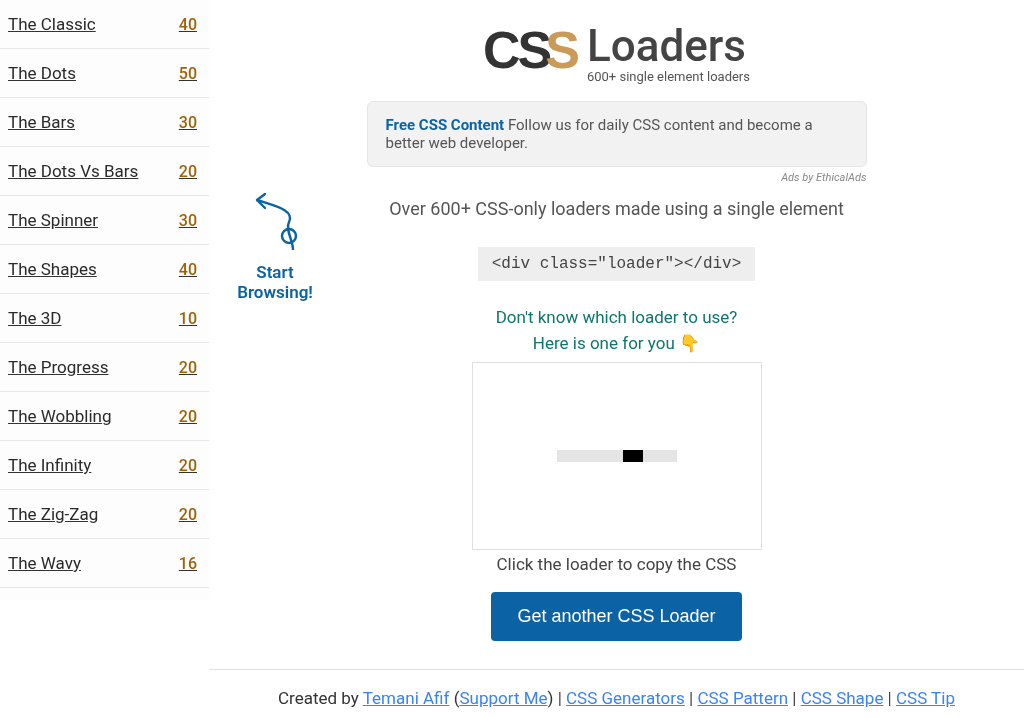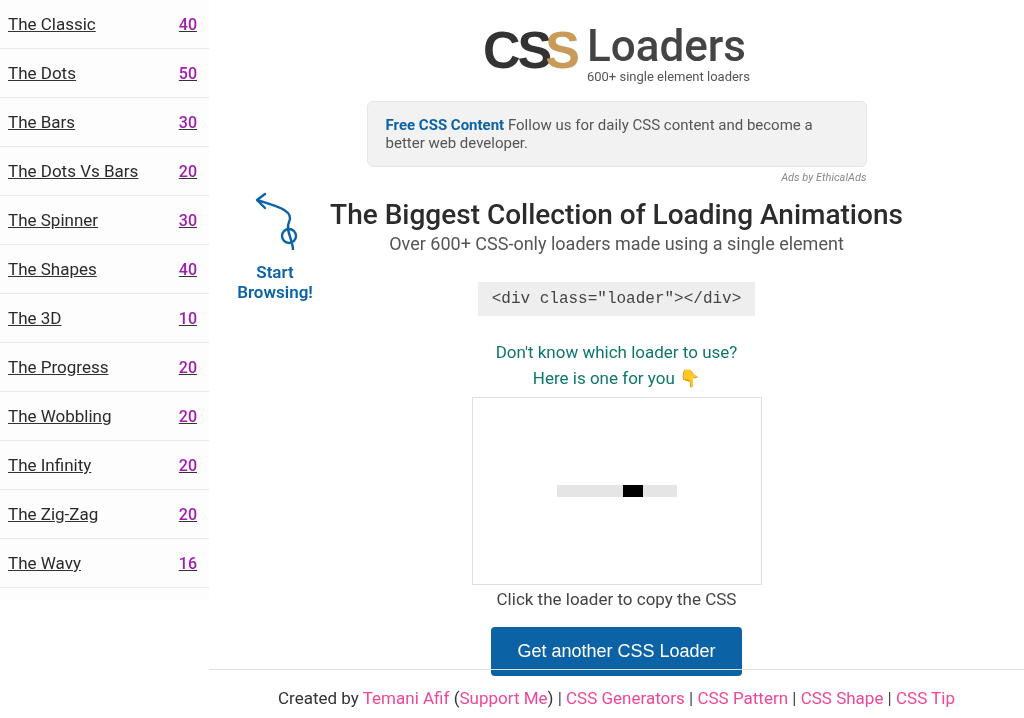--- a/index.html
+++ b/index.html
@@ -31,21 +31,21 @@
     justify-content: space-between;
     align-items: center;
     padding: 14px 12px 14px 8px;
     border-bottom: 1px solid #e7e7e7;
     font-size: 17px;
     color: #2a2a2a;
     cursor: pointer;
   }
   .sidebar-item .count {
     font-size: 16px;
-    color: #a21caf;
+    color: #a16207;
     font-weight: 500;
   }
   .main {
     position: absolute;
     left: 209px;
     top: 0;
     right: 0;
     padding: 20px 80px 0 80px;
     text-align: center;
   }
@@ -168,21 +168,21 @@
     position:absolute;
     left:209px;
     right:0;
     bottom:10px;
     text-align:center;
     font-size:17px;
     color:#333;
     border-top:1px solid #e0e0e0;
     padding-top:18px;
   }
-  .footer a { color:#ec4899; }
+  .footer a { color:#3b82f6; text-decoration:underline; }
   .sep { color:#444; }
 </style>
 </head>
 <body>
 
 <div class="sidebar" id="sidebar">
     <div class="sidebar-item">
       <span>The Classic</span>
       <span class="count">40</span>
     </div>
@@ -248,21 +248,20 @@
       <div class="logo-loaders">Loaders</div>
       <div class="logo-sub">600+ single element loaders</div>
     </span>
   </div>
 
   <div class="ad-box">
     <span class="bold">Free CSS Content</span><span> Follow us for daily CSS content and become a better web developer.</span>
   </div>
   <div class="ads-by">Ads by EthicalAds</div>
 
-  <div class="headline">The Biggest Collection of Loading Animations</div>
   <div class="subhead">Over 600+ CSS-only loaders made using a single element</div>
 
   <div class="code-snip">&lt;div class="loader"&gt;&lt;/div&gt;</div>
 
   <div class="dontknow">
     <span>Don't know which loader to use?</span><br>
     <span>Here is one for you </span><span>👇</span>
   </div>
 
   <div class="loader-box">

